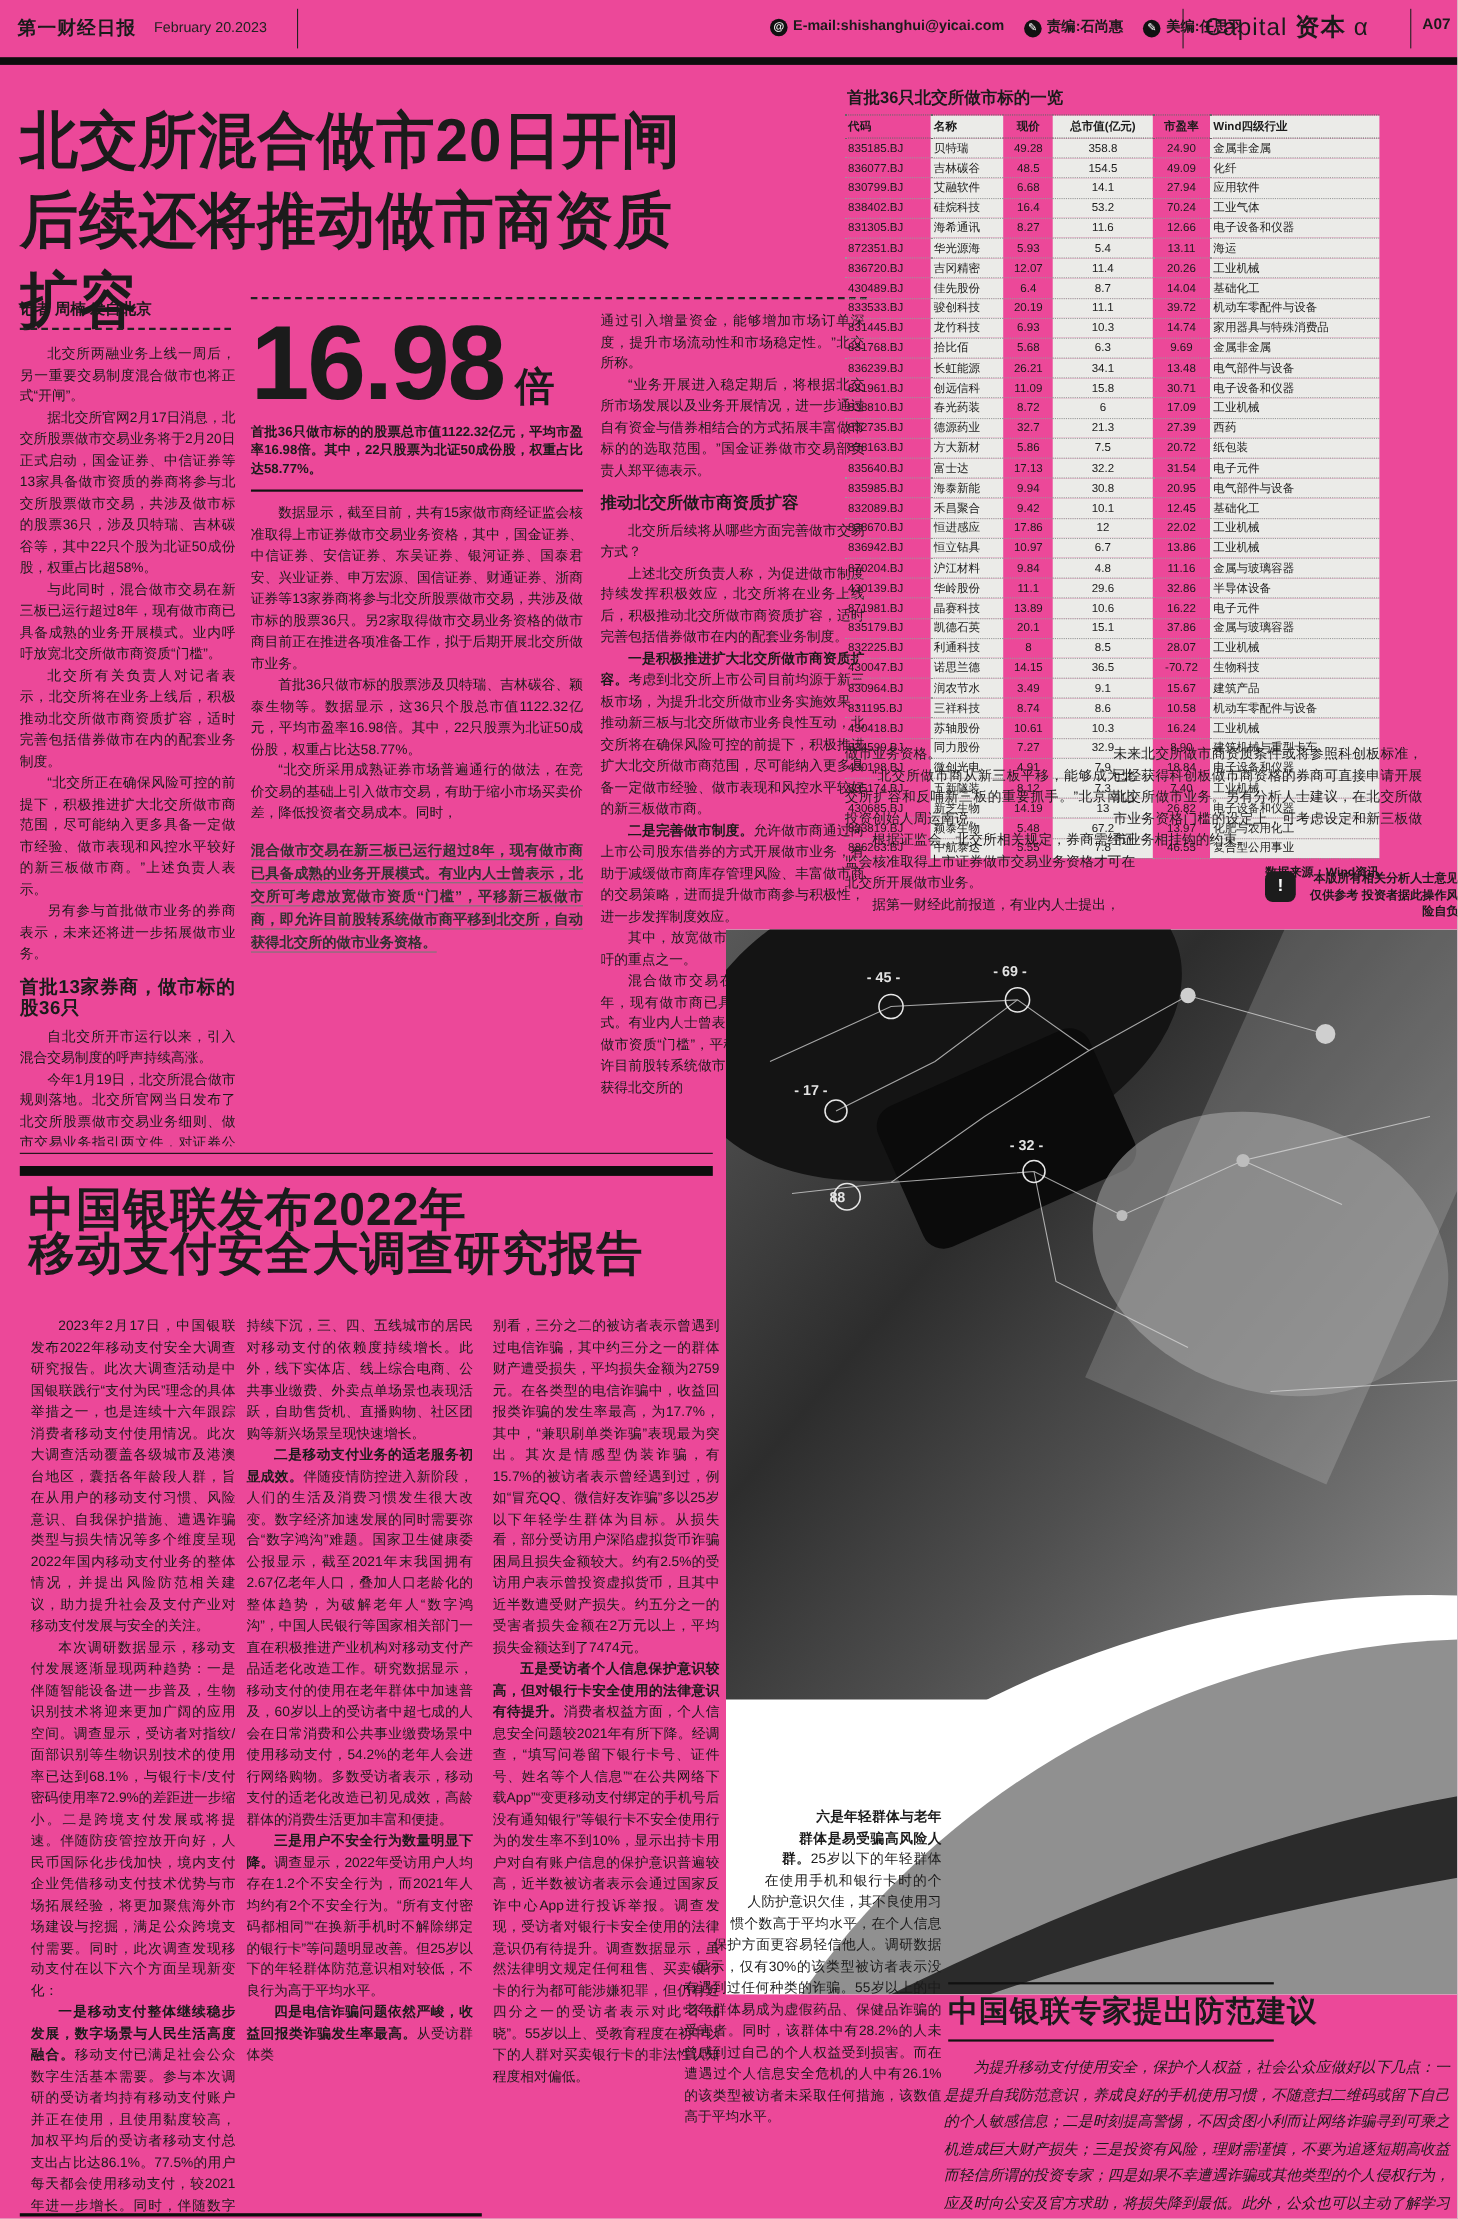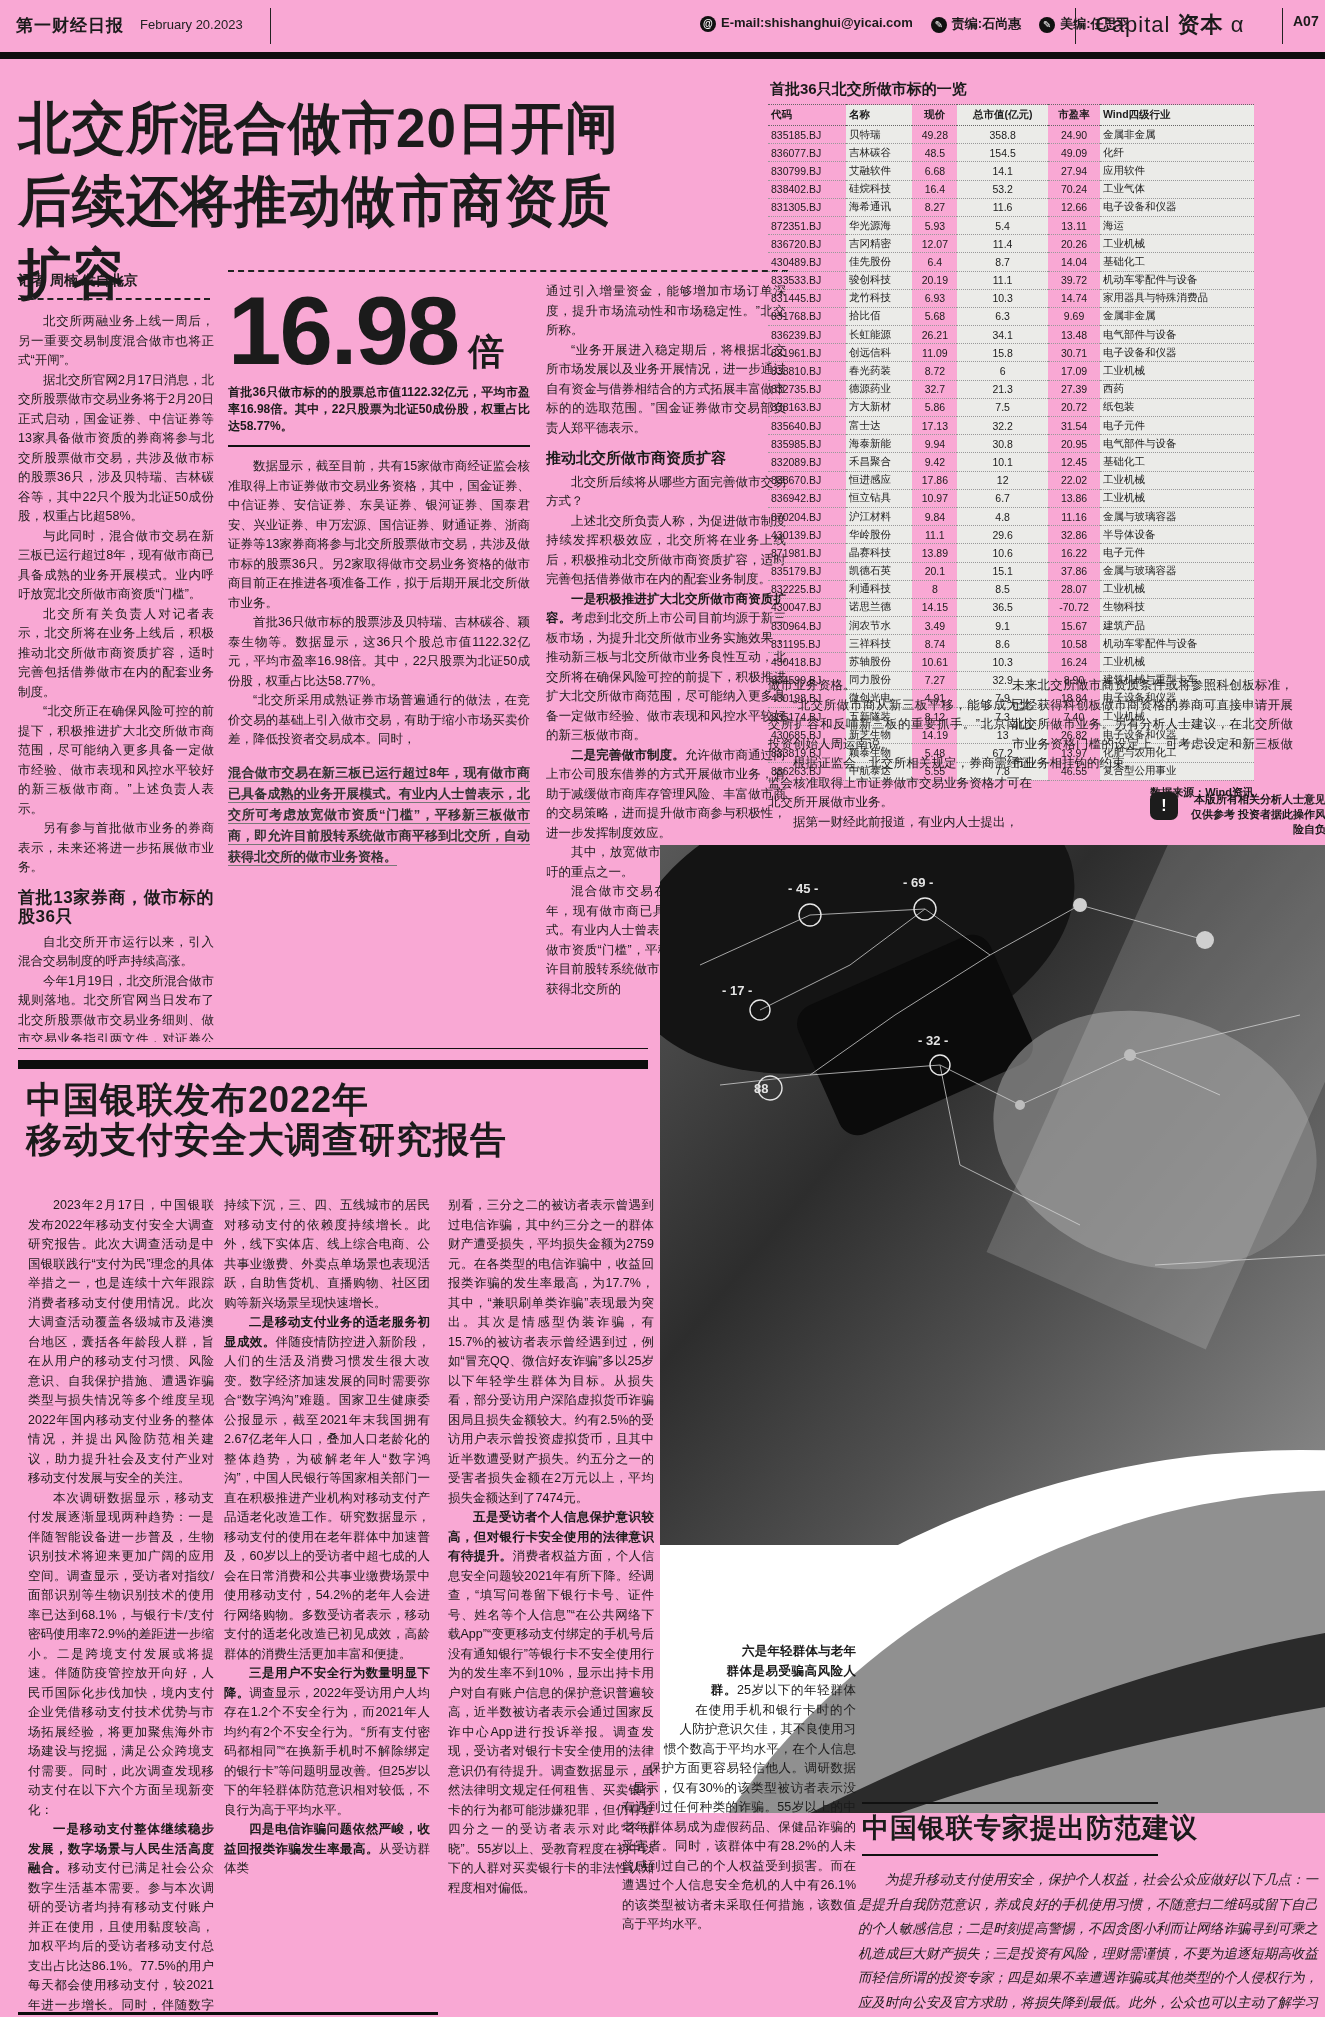--- a/index.html
+++ b/index.html
@@ -1,16 +1,16 @@
 <!DOCTYPE html>
 <html><head>
 <meta charset="utf-8">
 <style>
   html,body{margin:0;padding:0;background:#e9e9e6;}
-  #page{position:relative;width:1325px;height:2017px;background:#f9a8d4;color:#1b1b1b;
+  #page{position:relative;width:1325px;height:2017px;background:#ec4899;color:#1b1b1b;
         font-family:"Liberation Sans","DejaVu Sans",sans-serif;overflow:hidden;margin:0 auto;}
   .abs{position:absolute;}
   
   .mast{position:absolute;left:0;top:0;width:1325px;height:52px;font-size:13px;}
   .mast .vline{position:absolute;top:8px;bottom:8px;width:1px;background:#222;}
   .paper-name{position:absolute;left:16px;top:14px;font-weight:900;font-size:17px;letter-spacing:1px;}
   .paper-date{position:absolute;left:140px;top:17px;font-size:13px;color:#222;}
   .mast-mid{position:absolute;left:700px;top:15px;display:flex;gap:18px;align-items:flex-start;font-weight:600;}
   .dot-ic{display:inline-flex;width:16px;height:16px;border-radius:50%;background:#111;color:#fff;
           font-size:10px;align-items:center;justify-content:center;margin-right:5px;}
@@ -47,21 +47,21 @@
   table.mkt th:nth-child(6),table.mkt td:nth-child(6){text-align:left;}
   table.mkt td:nth-child(even),table.mkt th:nth-child(even){background:#ebebe8;}
   .tbl-src{margin-top:4px;text-align:right;font-size:11px;font-weight:700;}
   .disclaimer{position:absolute;left:1150px;top:792px;width:176px;display:flex;gap:7px;}
   .disc-ic{flex:0 0 28px;height:28px;background:#1c1c1c;border-radius:7px;color:#fff;
            display:flex;align-items:center;justify-content:center;font-weight:900;font-size:16px;}
   .disc-tx{font-size:11px;font-weight:700;line-height:15px;text-align:right;}
   
   .a2-thin{position:absolute;left:18px;top:1048px;width:630px;border-top:1px solid #111;}
   .a2-bar{position:absolute;left:18px;top:1060px;width:630px;height:9px;background:#0d0d0d;}
-  .a2-headline{position:absolute;left:26px;top:1080px;font-size:36px;line-height:40px;font-weight:800;letter-spacing:1px;}
+  .a2-headline{position:absolute;left:26px;top:1080px;font-size:42px;line-height:40px;font-weight:800;letter-spacing:1px;}
   
   .photo{position:absolute;left:660px;top:845px;width:665px;height:968px;overflow:hidden;background:#fff;font-weight:bold;}
   .ph-base{position:absolute;left:0;top:0;width:665px;height:700px;
            background:linear-gradient(130deg,#585858 0%,#2d2d2d 35%,#4f4f4f 60%,#8d8d8d 100%);}
   .ph-arm{position:absolute;left:-40px;top:-60px;width:460px;height:280px;background:#141414;border-radius:50%;transform:rotate(-16deg);}
   .ph-device{position:absolute;left:150px;top:120px;width:210px;height:140px;background:#0b0b0b;border-radius:20px;transform:rotate(-24deg);}
   .ph-hand{position:absolute;left:330px;top:170px;width:330px;height:250px;background:#868686;border-radius:50%;transform:rotate(18deg);opacity:.75;}
   .ph-beam{position:absolute;left:430px;top:-80px;width:240px;height:560px;background:rgba(255,255,255,.16);transform:rotate(24deg);}
   .ph-white{position:absolute;left:-260px;top:605px;width:1800px;height:1800px;border-radius:50%;background:#fff;}
   .ph-gray{position:absolute;left:-70px;top:645px;width:1520px;height:1520px;border-radius:50%;background:#909090;}

